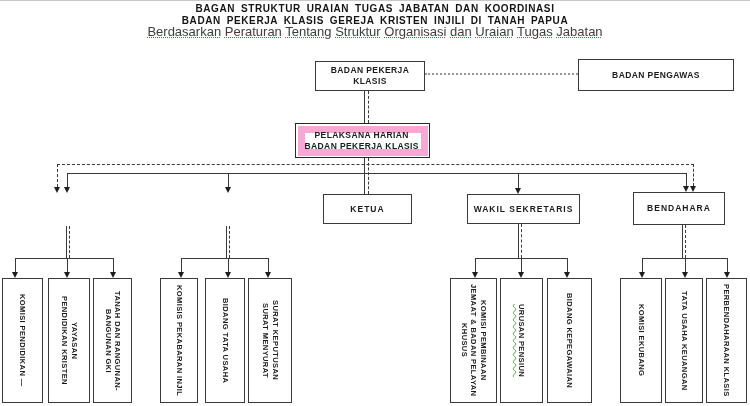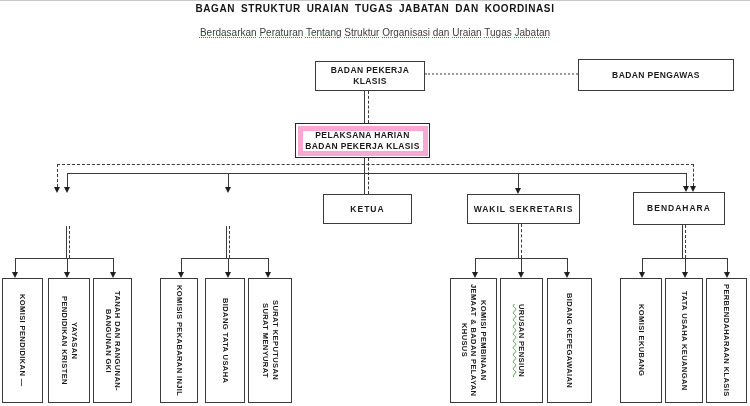--- a/index.html
+++ b/index.html
@@ -1,30 +1,30 @@
 <!DOCTYPE html>
 <html><head>
 <meta charset="utf-8">
 <style>
   html,body{margin:0;padding:0;background:#fff;}
   .page{position:relative;width:750px;height:406px;background:#fff;overflow:hidden;
         font-family:"Liberation Sans",sans-serif;color:#1b1b1b;border-top:1px solid #c8c8c8;text-decoration:underline;}
   
   .title{position:absolute;left:0;top:2px;width:750px;text-align:center;}
   .t1{font-size:10px;font-weight:bold;letter-spacing:.6px;word-spacing:2.5px;line-height:12px;color:#141414;}
-  .t3{font-size:10px;line-height:10px;color:#3d3d3d;margin-top:13px;}
+  .t3{font-size:13px;line-height:10px;color:#3d3d3d;margin-top:0;}
   .u-red{text-decoration:underline;text-decoration-style:dotted;text-decoration-color:#a2544a;text-decoration-thickness:1px;}
   
   .box{position:absolute;border:1px solid #3a3a3a;background:#fff;display:flex;
        align-items:center;justify-content:center;text-align:center;box-sizing:border-box;}
   .lbl{font-weight:bold;font-size:8.5px;letter-spacing:.4px;line-height:11px;}
   .row2 .lbl{font-size:8.5px;letter-spacing:1px;}
   .dbl{position:absolute;border:1.5px solid #262626;background:#fff;box-sizing:border-box;padding:1.5px;}
-  .dbl-in{border:5px solid #f9a8d4;width:100%;height:100%;display:flex;align-items:center;
-          justify-content:center;text-align:center;box-sizing:border-box;}
+  .dbl-in{border:7px solid #f9a8d4;width:100%;height:100%;display:flex;align-items:center;
+          text-align:center;box-sizing:border-box;}
   
   .hl{position:absolute;height:0;border-top:1px solid #3a3a3a;}
   .hl.dash{border-top:1px dashed #3a3a3a;}
   .hl.dot{border-top:2px dotted #9a9a9a;}
   .vl{position:absolute;width:0;border-left:1px solid #3a3a3a;}
   .vl.dash{border-left:1px dashed #3a3a3a;}
   .ar{position:absolute;width:0;height:0;border-left:3px solid transparent;
       border-right:3px solid transparent;border-top:6px solid #1e1e1e;}
   
   .vbox{position:absolute;top:277px;height:125px;border:1px solid #3a3a3a;background:#fff;
@@ -34,20 +34,21 @@
   .vtxt>div{line-height:9.5px;white-space:nowrap;}
   .g-wavy{text-decoration:underline;text-decoration-style:wavy;text-decoration-color:#56a446;text-decoration-thickness:1px;}
 </style>
 </head>
 <body>
 
 <div class="page">
 
   <div class="title">
     <div class="t1">BAGAN STRUKTUR URAIAN TUGAS JABATAN DAN KOORDINASI</div>
+    <div class="t1">BADAN PEKERJA KLASIS GEREJA KRISTEN INJILI DI TANAH PAPUA</div>
     <div class="t3" id="subtitle1"><span class="u-red">Berdasarkan</span> <span class="u-red">Peraturan</span> <span class="u-red">Tentang</span> <span class="u-red">Struktur</span> <span class="u-red">Organisasi</span> <span class="u-red">dan</span> <span class="u-red">Uraian</span> <span class="u-red">Tugas</span> <span class="u-red">Jabatan</span> </div>
   </div>
 
   <div class="box" style="left:315px;top:60px;width:110px;height:30px">
     <div class="lbl">BADAN PEKERJA KLASIS</div>
   </div>
 
   <div class="box" style="left:578px;top:58px;width:156px;height:32px">
     <div class="lbl">
       <div>BADAN PENGAWAS</div>

